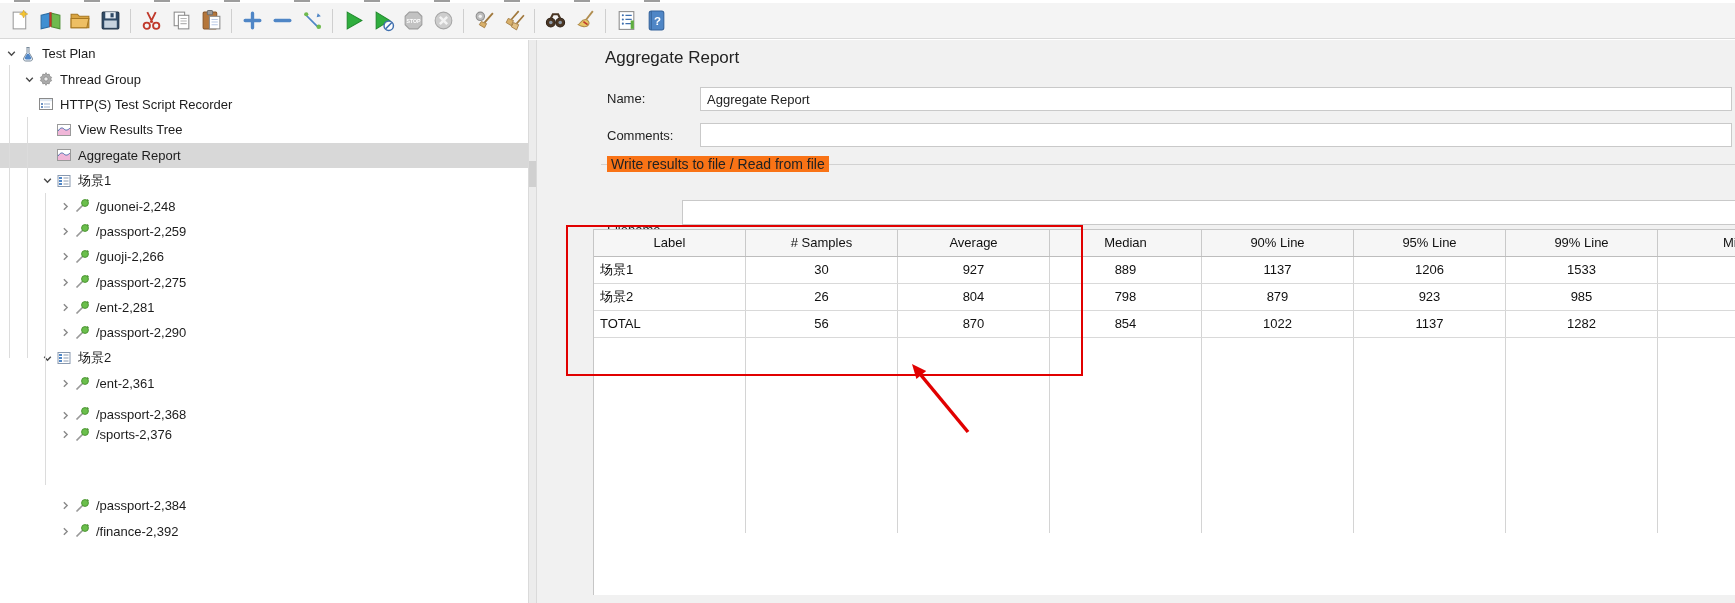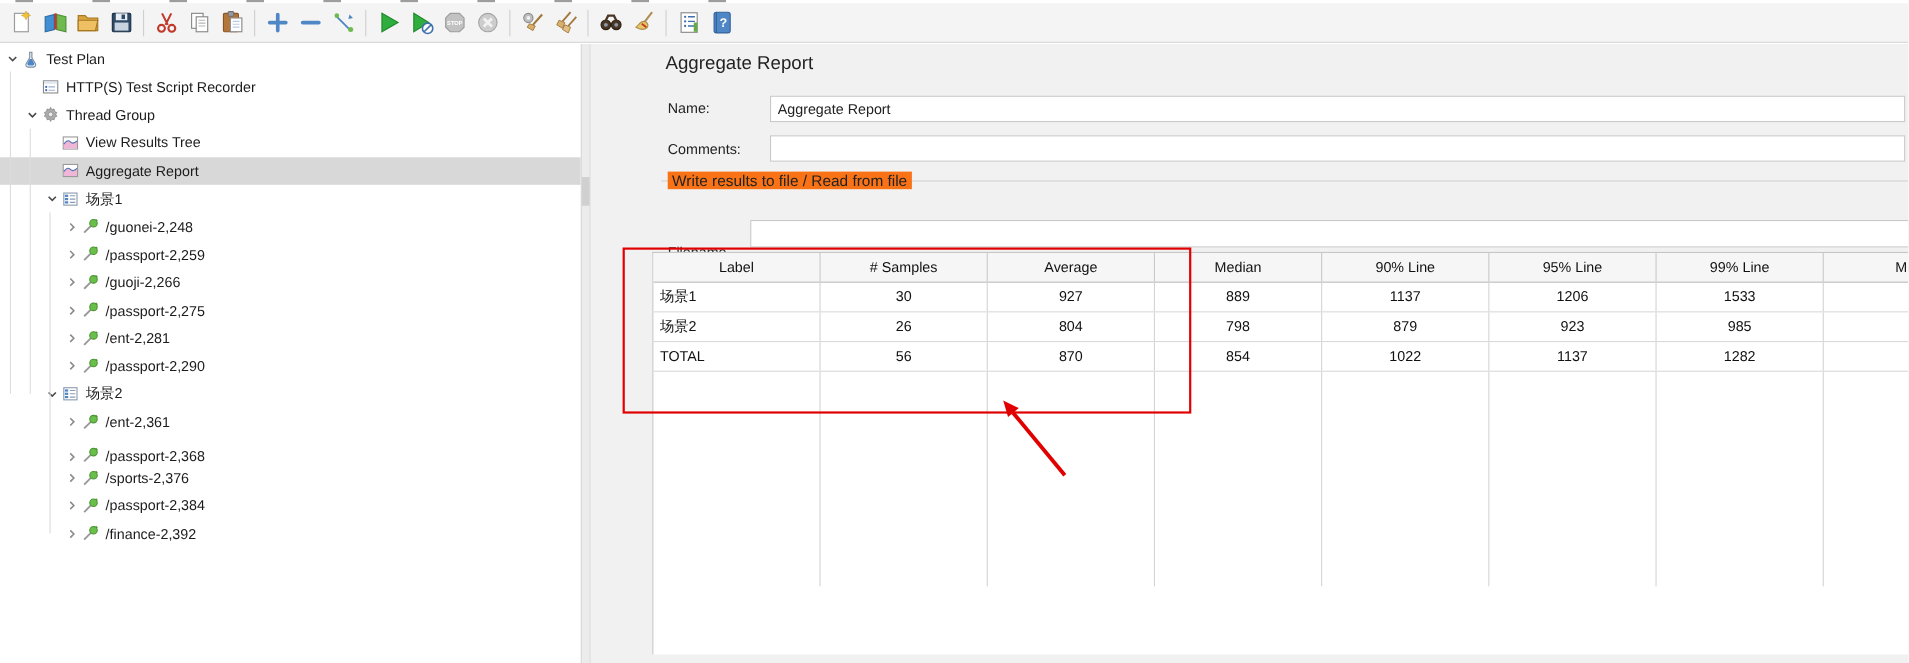--- a/index.html
+++ b/index.html
@@ -276,46 +276,46 @@
         </span>
         <span class="ticon">
           <svg viewBox="0 0 16 16">
             <path d="M6.5 1.5h3M7 1.5v5L3.8 12a2 2 0 0 0 1.8 3h4.8a2 2 0 0 0 1.8-3L9 6.5v-5" fill="#eef4fb" stroke="#7a8a9a"></path>
             <path d="M5.2 11l1.9-3.3h1.8L10.8 11a1.5 1.5 0 0 1-1.3 2.5H6.5A1.5 1.5 0 0 1 5.2 11z" fill="#4f86c6"></path>
           </svg>
         </span>
         <span class="tlabel">Test Plan</span>
       </div>
       <div class="trow" style="padding-left: 20px;">
+        <span class="chev">
+          <svg viewBox="0 0 10 10">
+            <path d="M2 3.5l3 3 3-3" fill="none" stroke="#4a4a4a" stroke-width="1.3"></path>
+          </svg>
+        </span>
+        <span class="ticon">
+          <svg viewBox="0 0 16 16">
+            <path d="M8 1.6l1 2 2.2-.5.5 2.2 2 1-1 1.7 1 1.7-2 1-.5 2.2-2.2-.5-1 2-1-2-2.2.5-.5-2.2-2-1 1-1.7-1-1.7 2-1 .5-2.2 2.2.5z" fill="#ababab" stroke="#7d7d7d" stroke-width="0.6"></path>
+            <circle cx="8" cy="8" r="2.1" fill="#ececec" stroke="#7d7d7d" stroke-width="0.6"></circle>
+          </svg>
+        </span>
+        <span class="tlabel">Thread Group</span>
+      </div>
+      <div class="trow" style="padding-left: 20px;">
         <span class="chev"></span>
         <span class="ticon">
           <svg viewBox="0 0 16 16">
             <rect x="1.5" y="2.5" width="13" height="11" fill="#fff" stroke="#8a8a8a"></rect>
             <rect x="2" y="3" width="12" height="2.2" fill="#dfe7f0"></rect>
             <circle cx="4" cy="8" r="1" fill="#3f6fae"></circle>
             <circle cx="4" cy="11" r="1" fill="#3f6fae"></circle>
             <path d="M6 8h6M6 11h6" stroke="#9ab0cf"></path>
           </svg>
         </span>
         <span class="tlabel">HTTP(S) Test Script Recorder</span>
       </div>
-      <div class="trow" style="padding-left: 20px;">
-        <span class="chev">
-          <svg viewBox="0 0 10 10">
-            <path d="M2 3.5l3 3 3-3" fill="none" stroke="#4a4a4a" stroke-width="1.3"></path>
-          </svg>
-        </span>
-        <span class="ticon">
-          <svg viewBox="0 0 16 16">
-            <path d="M8 1.6l1 2 2.2-.5.5 2.2 2 1-1 1.7 1 1.7-2 1-.5 2.2-2.2-.5-1 2-1-2-2.2.5-.5-2.2-2-1 1-1.7-1-1.7 2-1 .5-2.2 2.2.5z" fill="#ababab" stroke="#7d7d7d" stroke-width="0.6"></path>
-            <circle cx="8" cy="8" r="2.1" fill="#ececec" stroke="#7d7d7d" stroke-width="0.6"></circle>
-          </svg>
-        </span>
-        <span class="tlabel">Thread Group</span>
-      </div>
       <div class="trow" style="padding-left: 38px;">
         <span class="chev"></span>
         <span class="ticon">
           <svg viewBox="0 0 16 16">
             <rect x="1.5" y="2.5" width="13" height="11" fill="#fff" stroke="#9a9a9a"></rect>
             <path d="M2 13V9c2-3 4-4 6-2s4 1 6-1v7z" fill="#f0b6d8"></path>
             <path d="M2 9c2-3 4-4 6-2s4 1 6-1" fill="none" stroke="#4f6fae"></path>
           </svg>
         </span>
         <span class="tlabel">View Results Tree</span>
@@ -493,21 +493,21 @@
         </span>
         <span class="ticon">
           <svg viewBox="0 0 16 16">
             <path d="M2.5 13.5L9 7" stroke="#999" stroke-width="1.7"></path>
             <circle cx="11" cy="5" r="3.4" fill="#6abf4b" stroke="#4e9636"></circle>
             <path d="M13 1.5l1.5 1.5" stroke="#4e9636" stroke-width="1.3"></path>
           </svg>
         </span>
         <span class="tlabel">/sports-2,376</span>
       </div>
-      <div class="trow" style="padding-left: 56px;">
+      <div class="trow" style="padding-left: 56px; margin-top: 46px;">
         <span class="chev">
           <svg viewBox="0 0 10 10">
             <path d="M3.5 2l3 3-3 3" fill="none" stroke="#8a8a8a" stroke-width="1.3"></path>
           </svg>
         </span>
         <span class="ticon">
           <svg viewBox="0 0 16 16">
             <path d="M2.5 13.5L9 7" stroke="#999" stroke-width="1.7"></path>
             <circle cx="11" cy="5" r="3.4" fill="#6abf4b" stroke="#4e9636"></circle>
             <path d="M13 1.5l1.5 1.5" stroke="#4e9636" stroke-width="1.3"></path>

